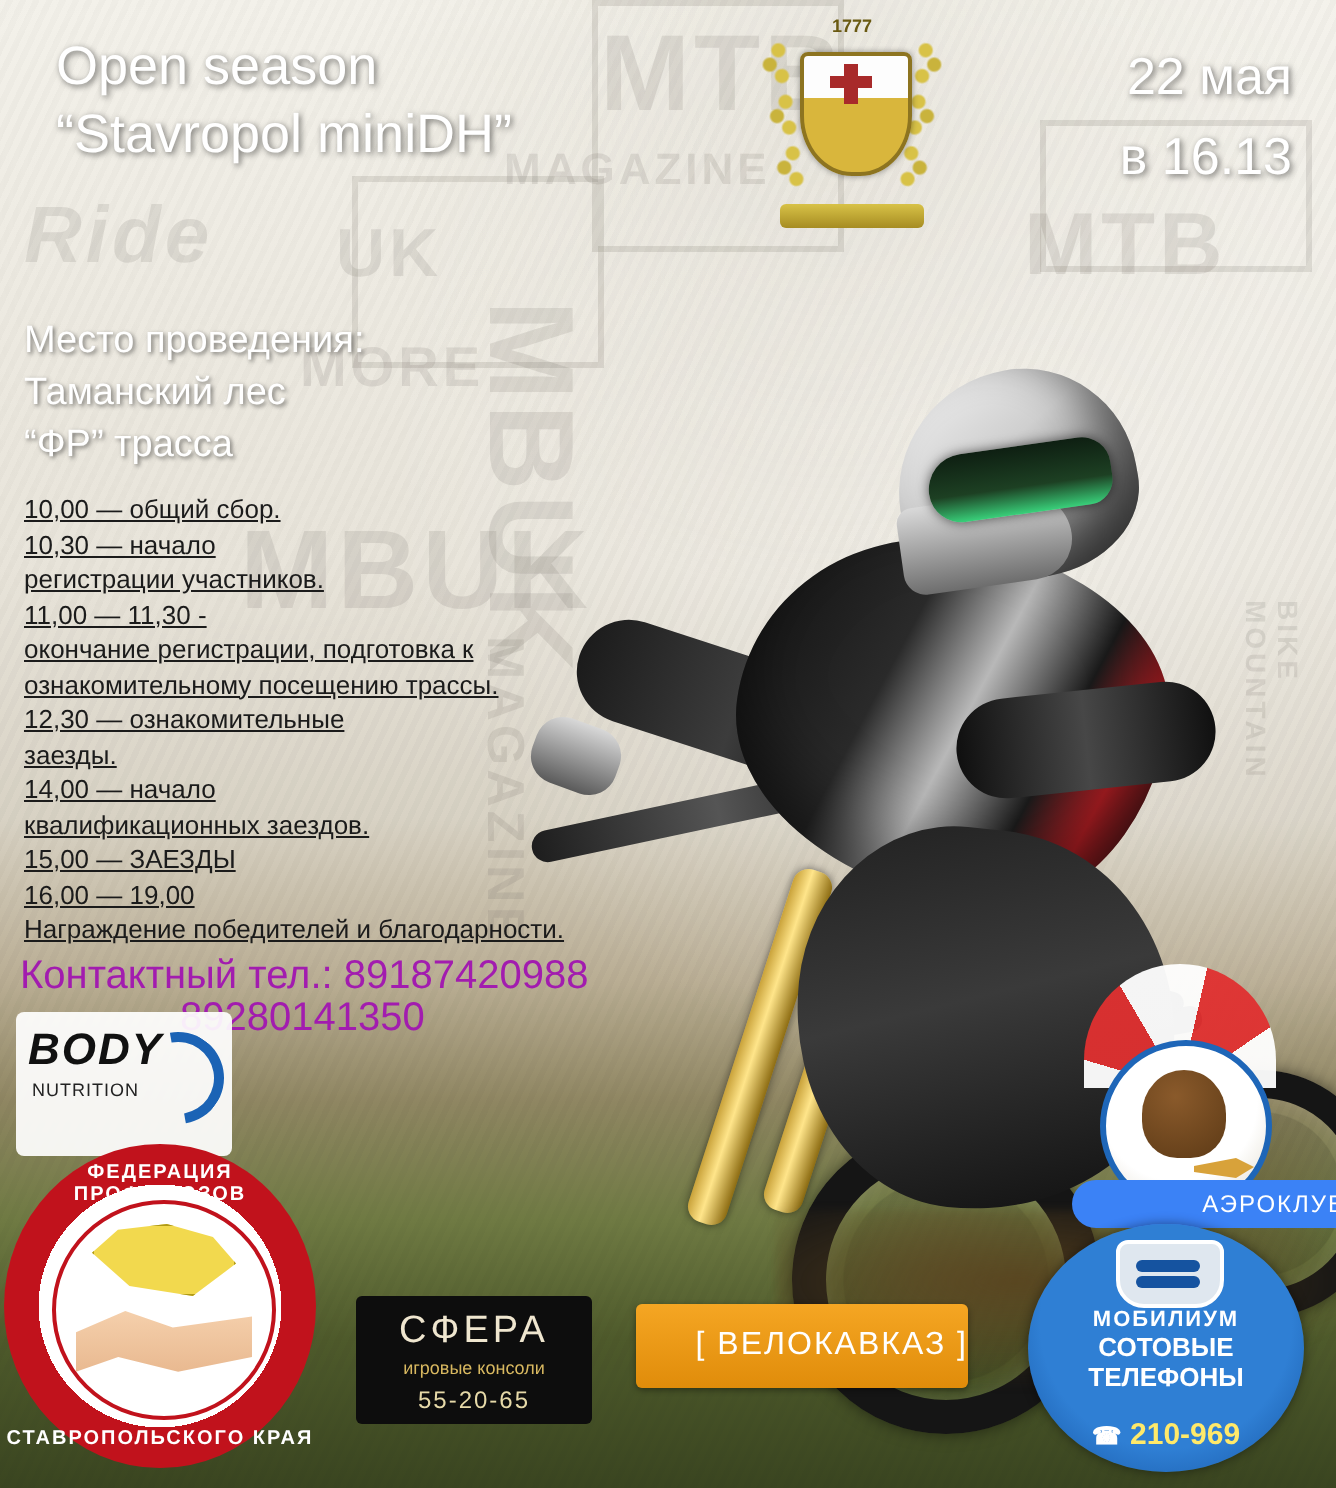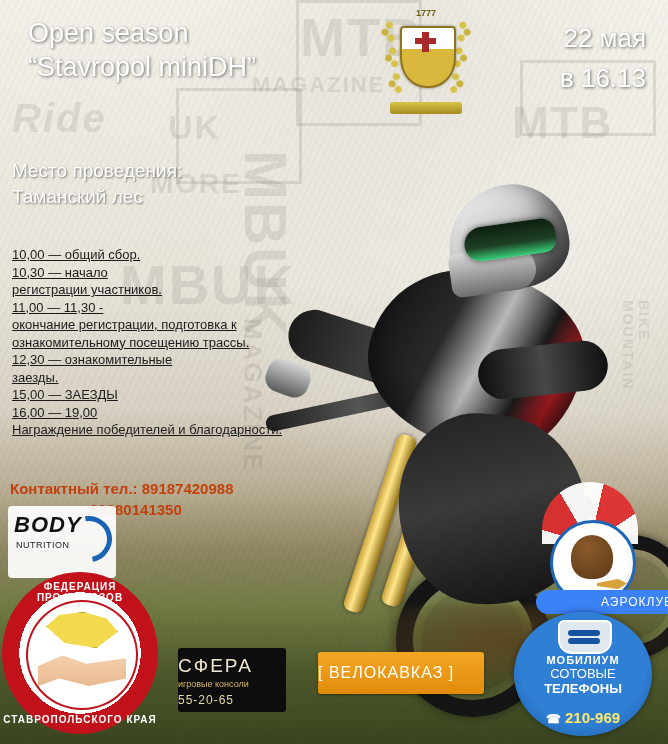--- a/index.html
+++ b/index.html
@@ -208,24 +208,23 @@
     color: #1b1b1b;
     font-size: 13px;
     line-height: 17.5px;
     text-decoration: underline;
   }
   .schedule .line { white-space: pre-line; }
   .contact {
     position: absolute;
     left: 10px; top: 478px;
     width: 300px;
-    color: #c2410c;
-    font-size: 15px;
+    color: #a21caf;
+    font-size: 20px;
     line-height: 21px;
-    font-weight: bold;
   }
   .contact .second { display: block; padding-left: 80px; }
 
   
   .coat {
     position: absolute;
     left: 372px; top: 4px;
     width: 108px; height: 112px;
   }
   .coat .shield {
@@ -328,39 +327,39 @@
   .logo-fed .hands {
     position: absolute; left: 10px; top: 48px;
     width: 88px; height: 46px;
     background: linear-gradient(180deg,#f6cfa8,#e2a97a);
     clip-path: polygon(0 35%, 28% 12%, 55% 30%, 100% 18%, 100% 62%, 58% 78%, 24% 62%, 0 78%);
     opacity: .9;
   }
 
   .logo-sfera {
     left: 178px; top: 648px;
-    width: 108px; height: 64px;
+    width: 118px; height: 64px;
     background: #0d0d0d;
     border-radius: 3px;
     color: #e9dfc8;
-    text-align: left;
+    text-align: center;
   }
   .logo-sfera .t1 { margin-top: 7px; font-size: 19px; letter-spacing: 2px; color:#efe6cf; }
   .logo-sfera .t2 { font-size: 9px; color: #d8b860; margin-top: 2px; }
   .logo-sfera .t3 { font-size: 12px; color: #e6d9a8; margin-top: 4px; letter-spacing: 1px; }
 
   .logo-velo {
     left: 318px; top: 652px;
     width: 166px; height: 42px;
     background: linear-gradient(180deg,#f5a623,#e08c0a);
     border-radius: 3px;
     color: #fff;
     font-size: 16px;
     line-height: 42px;
-    text-align: left;
+    text-align: right;
     letter-spacing: 1px;
     box-shadow: 0 1px 3px rgba(0,0,0,.4);
   }
 
   .logo-aero {
     left: 528px; top: 480px;
     width: 124px; height: 128px;
     color: #fff;
   }
   .logo-aero .fan {
@@ -420,21 +419,21 @@
     background: #dfe7ef;
     border-radius: 6px 6px 14px 14px;
     border: 2px solid #fff;
   }
   .logo-mob .badge:after {
     content:""; position:absolute; left: 8px; top: 8px;
     width: 32px; height: 6px; background:#1553a0; border-radius: 3px;
     box-shadow: 0 8px 0 #1553a0;
   }
   .logo-mob .t1 { margin-top: 42px; font-size: 11px; font-weight: bold; letter-spacing: 1px; }
-  .logo-mob .t2 { font-size: 13px; font-weight: normal; }
+  .logo-mob .t2 { font-size: 13px; font-weight: bold; }
   .logo-mob .t3 { font-size: 13px; font-weight: bold; }
   .logo-mob .phone { margin-top: 13px; font-size: 15px; font-weight: bold; color: #ffe96a; }
   .logo-mob .phone .ic { font-size: 12px; color:#fff; }
 </style>
 </head>
 <body>
 
 <div id="poster">
 
   <div class="bg-base"></div>
@@ -492,31 +491,34 @@
     <div class="wreath-r"></div>
     <div class="shield"></div>
     <div class="cross"></div>
     <div class="year">1777</div>
     <div class="ribbon"></div>
   </div>
 
   <div class="place">
     <div>Место проведения:</div>
     <div>Таманский лес</div>
+    <div>“ФР” трасса</div>
   </div>
 
   <div class="schedule">
     <div class="line">10,00 — общий сбор.</div>
     <div class="line">10,30 — начало
 регистрации участников.</div>
     <div class="line">11,00 — 11,30 -
 окончание регистрации, подготовка к
 ознакомительному посещению трассы.</div>
     <div class="line">12,30 — ознакомительные
 заезды.</div>
+    <div class="line">14,00 — начало
+квалификационных заездов.</div>
     <div class="line">15,00 — ЗАЕЗДЫ</div>
     <div class="line">16,00 — 19,00</div>
     <div class="line">Награждение победителей и благодарности.</div>
   </div>
 
   <div class="contact">
     <span>Контактный тел.: 89187420988</span>
     <span class="second">89280141350</span>
   </div>
 

